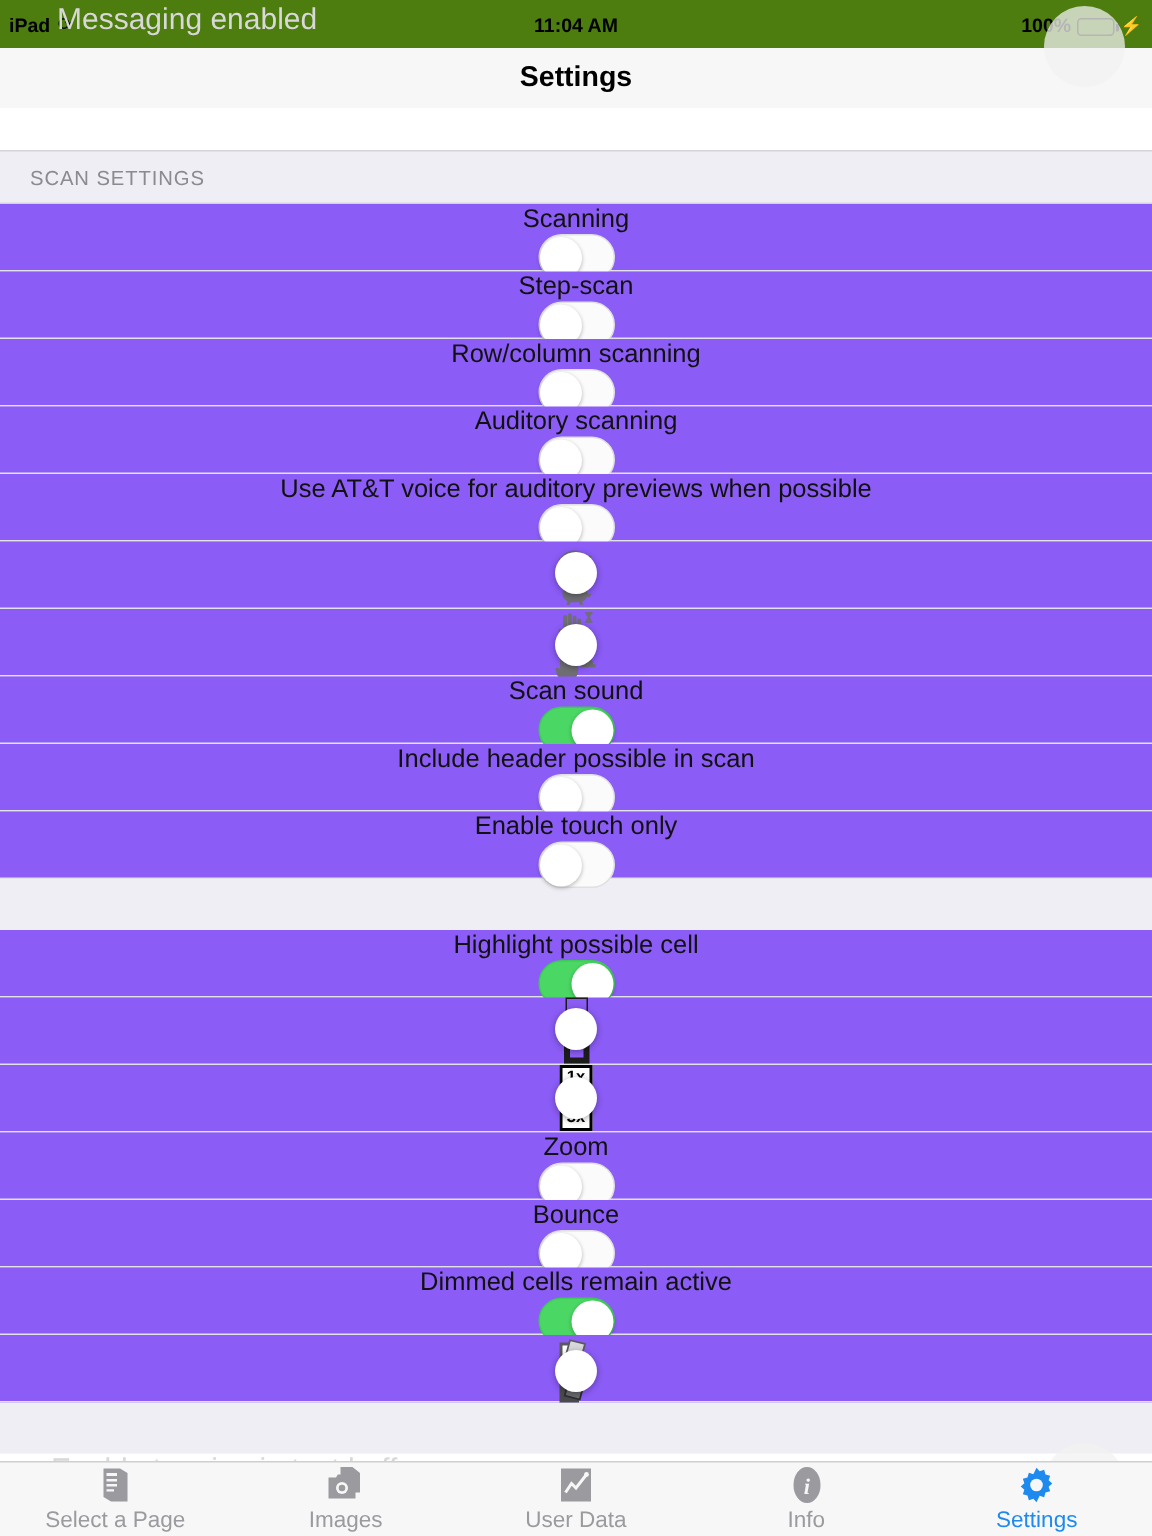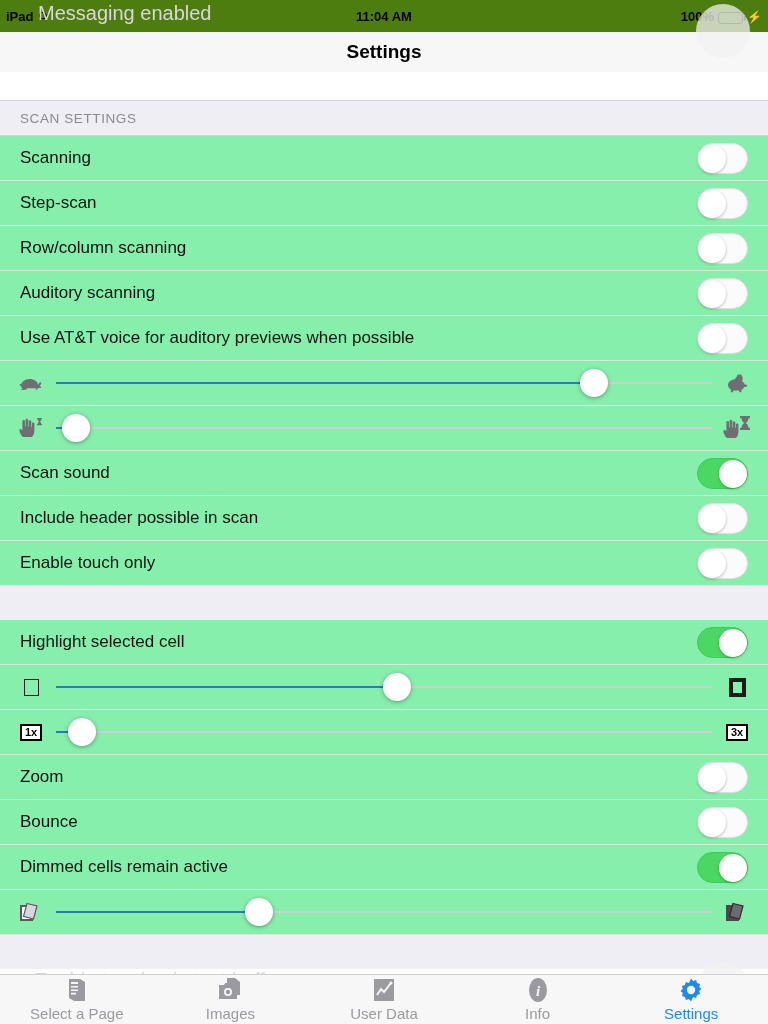--- a/index.html
+++ b/index.html
@@ -48,25 +48,26 @@
     border-top: 1px solid #d4d4d8;
     border-bottom: 1px solid #d4d4d8;
     height: 36px; display: flex; align-items: center;
     padding: 0 20px;
     font-size: 13.5px; letter-spacing: 0.6px; color: #8a8a8f; margin-top: 28px;
   }
   .section-spacer { background: #eeeef4; height: 34px; }
 
   
   .row {
-    height: 45px; background: #86efac;
+    height: 45px; background: #8b5cf6;
     display: flex; align-items: center;
     padding: 0 20px;
     border-bottom: 1px solid #e2e2e4;
     position: relative;
+    flex-direction: column;
   }
   .row-label { font-size: 17px; color: #111; flex: 1; }
 
   
   .switch {
     width: 51px; height: 31px; border-radius: 16px; position: relative;
     flex: none;
   }
   .switch.off { background: #fbfbfb; border: 1px solid #e0e0e0; }
   .switch.on  { background: #4bd763; border: 1px solid #3ccc56; }
@@ -232,21 +233,21 @@
         </div>
       </div>
       <div class="row">
         <div class="row-label">Enable touch only</div>
         <div class="switch off">
           <div class="knob"></div>
         </div>
       </div>
       <div class="section-spacer"></div>
       <div class="row">
-        <div class="row-label">Highlight selected cell</div>
+        <div class="row-label">Highlight possible cell</div>
         <div class="switch on">
           <div class="knob"></div>
         </div>
       </div>
       <div class="row slider-row">
         <div class="slider-ico">
           <div class="sq-thin"></div>
         </div>
         <div class="slider-wrap">
           <div class="track"></div>

